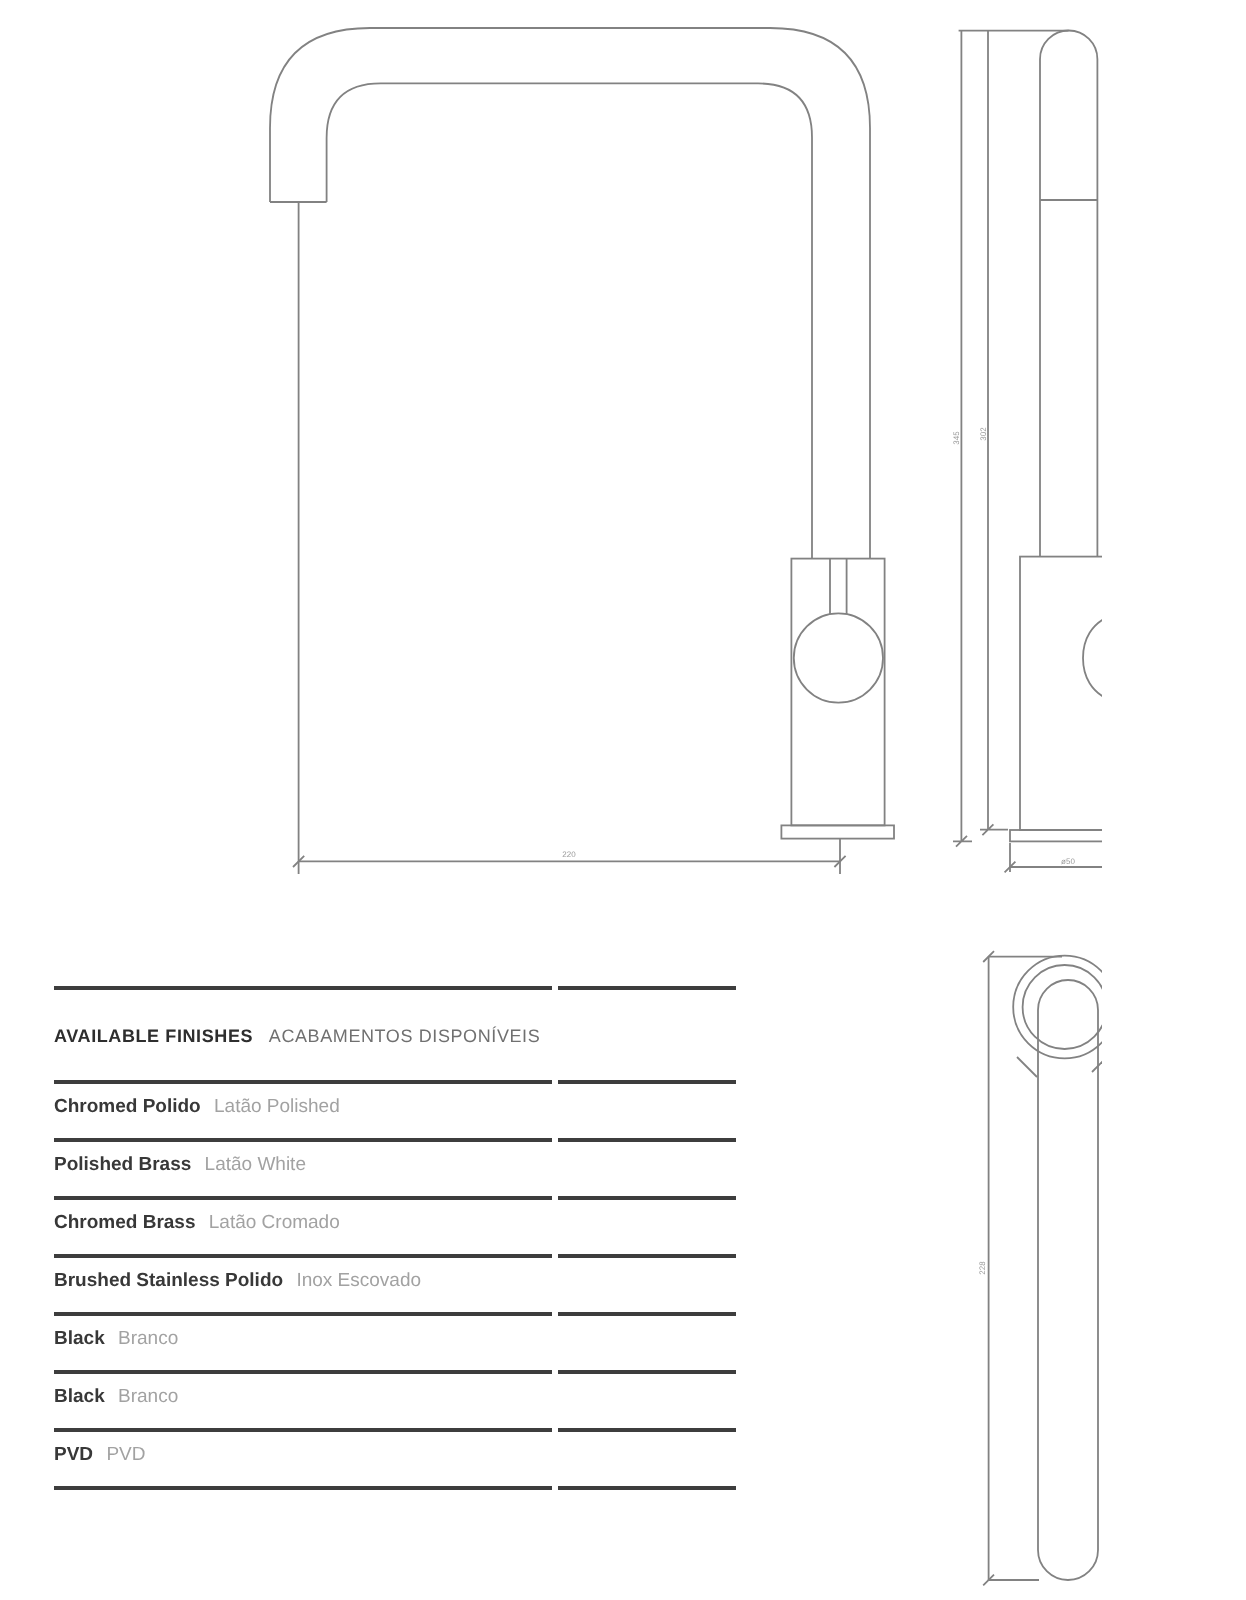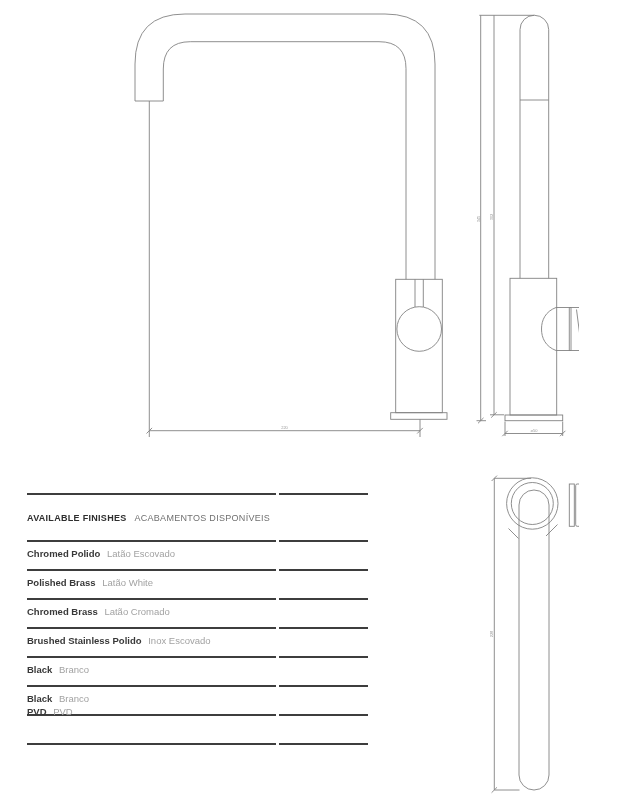--- a/index.html
+++ b/index.html
@@ -1,18 +1,18 @@
 <!DOCTYPE html>
 <html><head>
 <meta charset="utf-8">
 <style>
   html,body{margin:0;padding:0;background:#ffffff;}
   .sheet{
     position:relative;width:551px;height:800px;background:#ffffff;
-    font-family:"Liberation Sans", sans-serif;overflow:hidden;padding-left:28px;
+    font-family:"Liberation Sans", sans-serif;overflow:hidden;
   }
   svg.drawing{position:absolute;left:0;top:0;overflow:visible;}
   svg.drawing path, svg.drawing rect, svg.drawing circle, svg.drawing line{
     fill:none;stroke:#828282;stroke-width:0.9;
   }
   svg.drawing text{
     fill:#9a9a9a;font-family:"Liberation Sans",sans-serif;font-size:4px;
     text-anchor:middle;stroke:none;
   }
   
@@ -122,21 +122,21 @@
     <div class="tbl-line" style="top:743px"></div>
     <div class="tbl-gap"></div>
 
     <div class="finish-header" style="top:512px">
       <span class="fh-en">AVAILABLE FINISHES</span>
       <span class="fh-pt">ACABAMENTOS DISPONÍVEIS</span>
     </div>
 
     <div class="finish-row" style="top:548px">
       <span class="fr-en">Chromed Polido</span>
-      <span class="fr-pt">Latão Escovado</span>
+      <span class="fr-pt">Latão Polished</span>
     </div>
     <div class="finish-row" style="top:577px">
       <span class="fr-en">Polished Brass</span>
       <span class="fr-pt">Latão White</span>
     </div>
     <div class="finish-row" style="top:606px">
       <span class="fr-en">Chromed Brass</span>
       <span class="fr-pt">Latão Cromado</span>
     </div>
     <div class="finish-row" style="top:635px">
@@ -144,19 +144,19 @@
       <span class="fr-pt">Inox Escovado</span>
     </div>
     <div class="finish-row" style="top:664px">
       <span class="fr-en">Black</span>
       <span class="fr-pt">Branco</span>
     </div>
     <div class="finish-row" style="top:693px">
       <span class="fr-en">Black</span>
       <span class="fr-pt">Branco</span>
     </div>
-    <div class="finish-row" style="top:706px">
+    <div class="finish-row" style="top:722px">
       <span class="fr-en">PVD</span>
       <span class="fr-pt">PVD</span>
     </div>
   </div>
 
 </div>
 
 </body></html>

